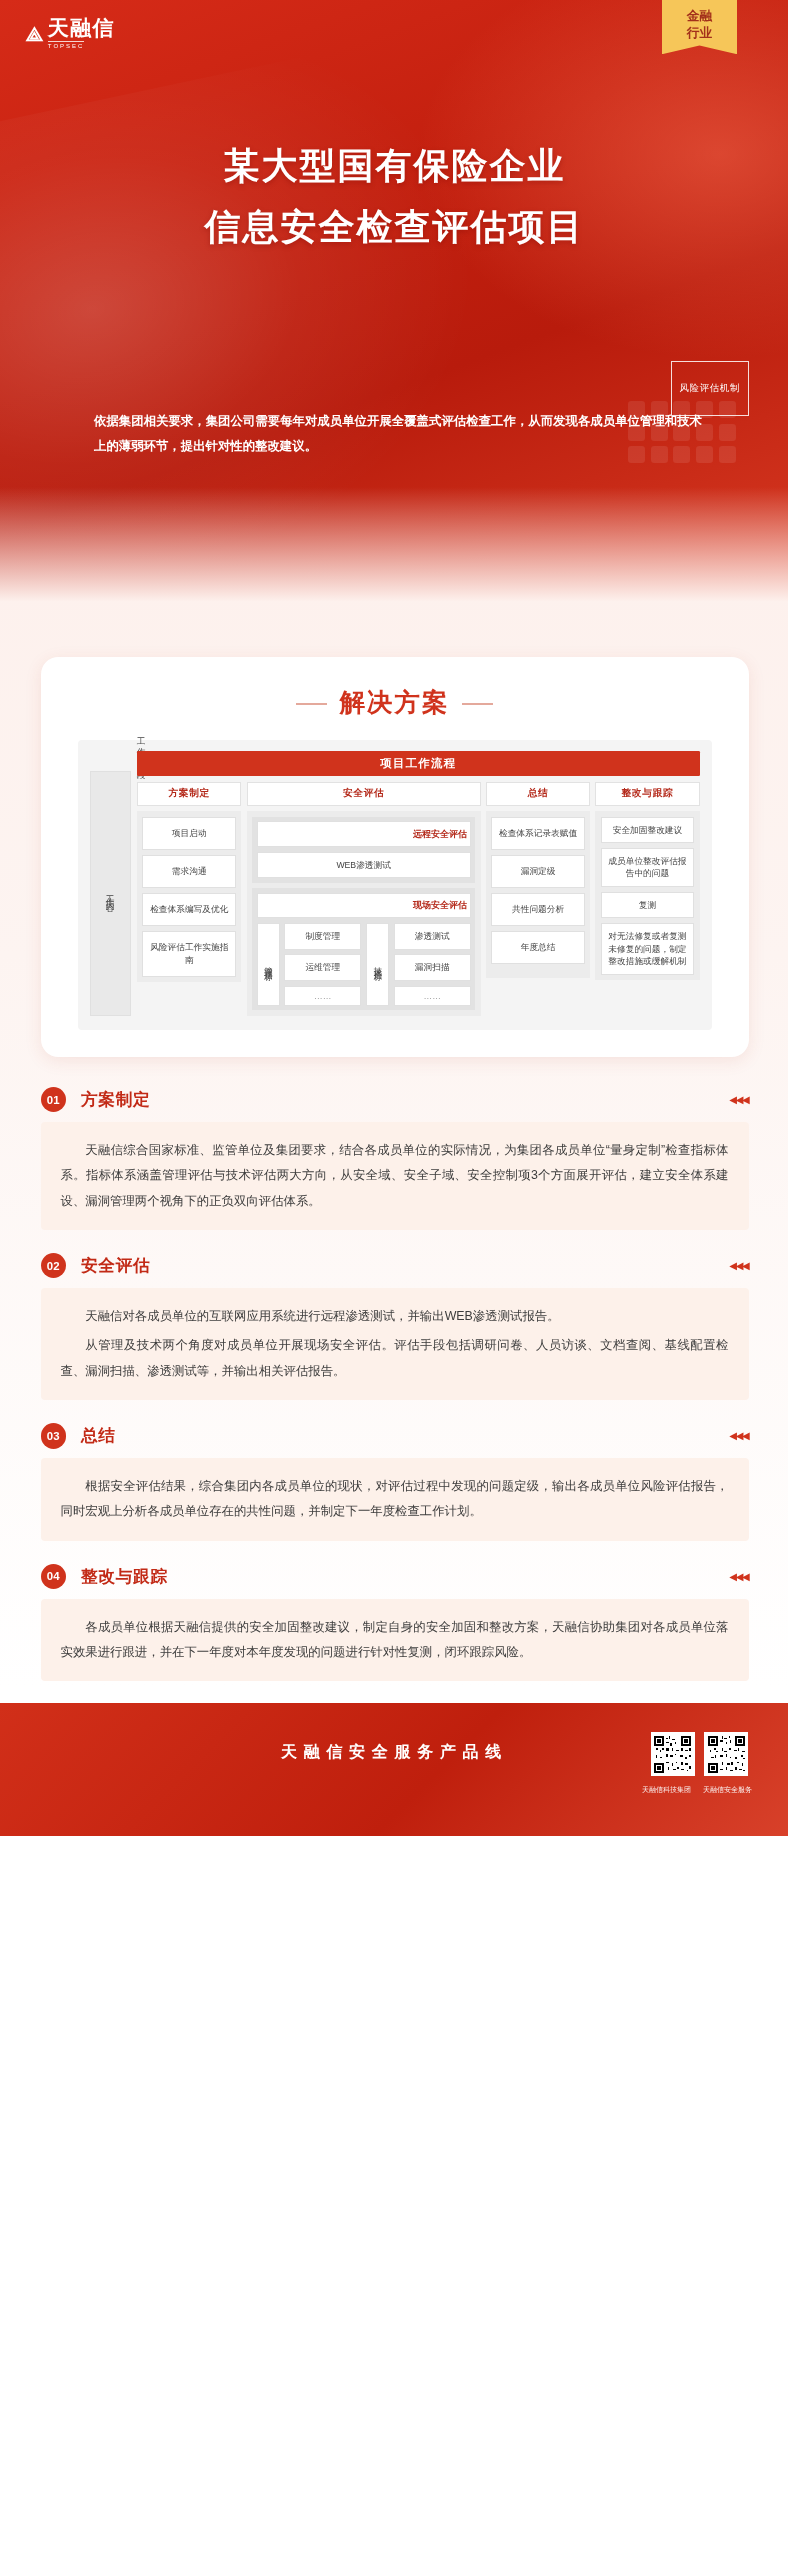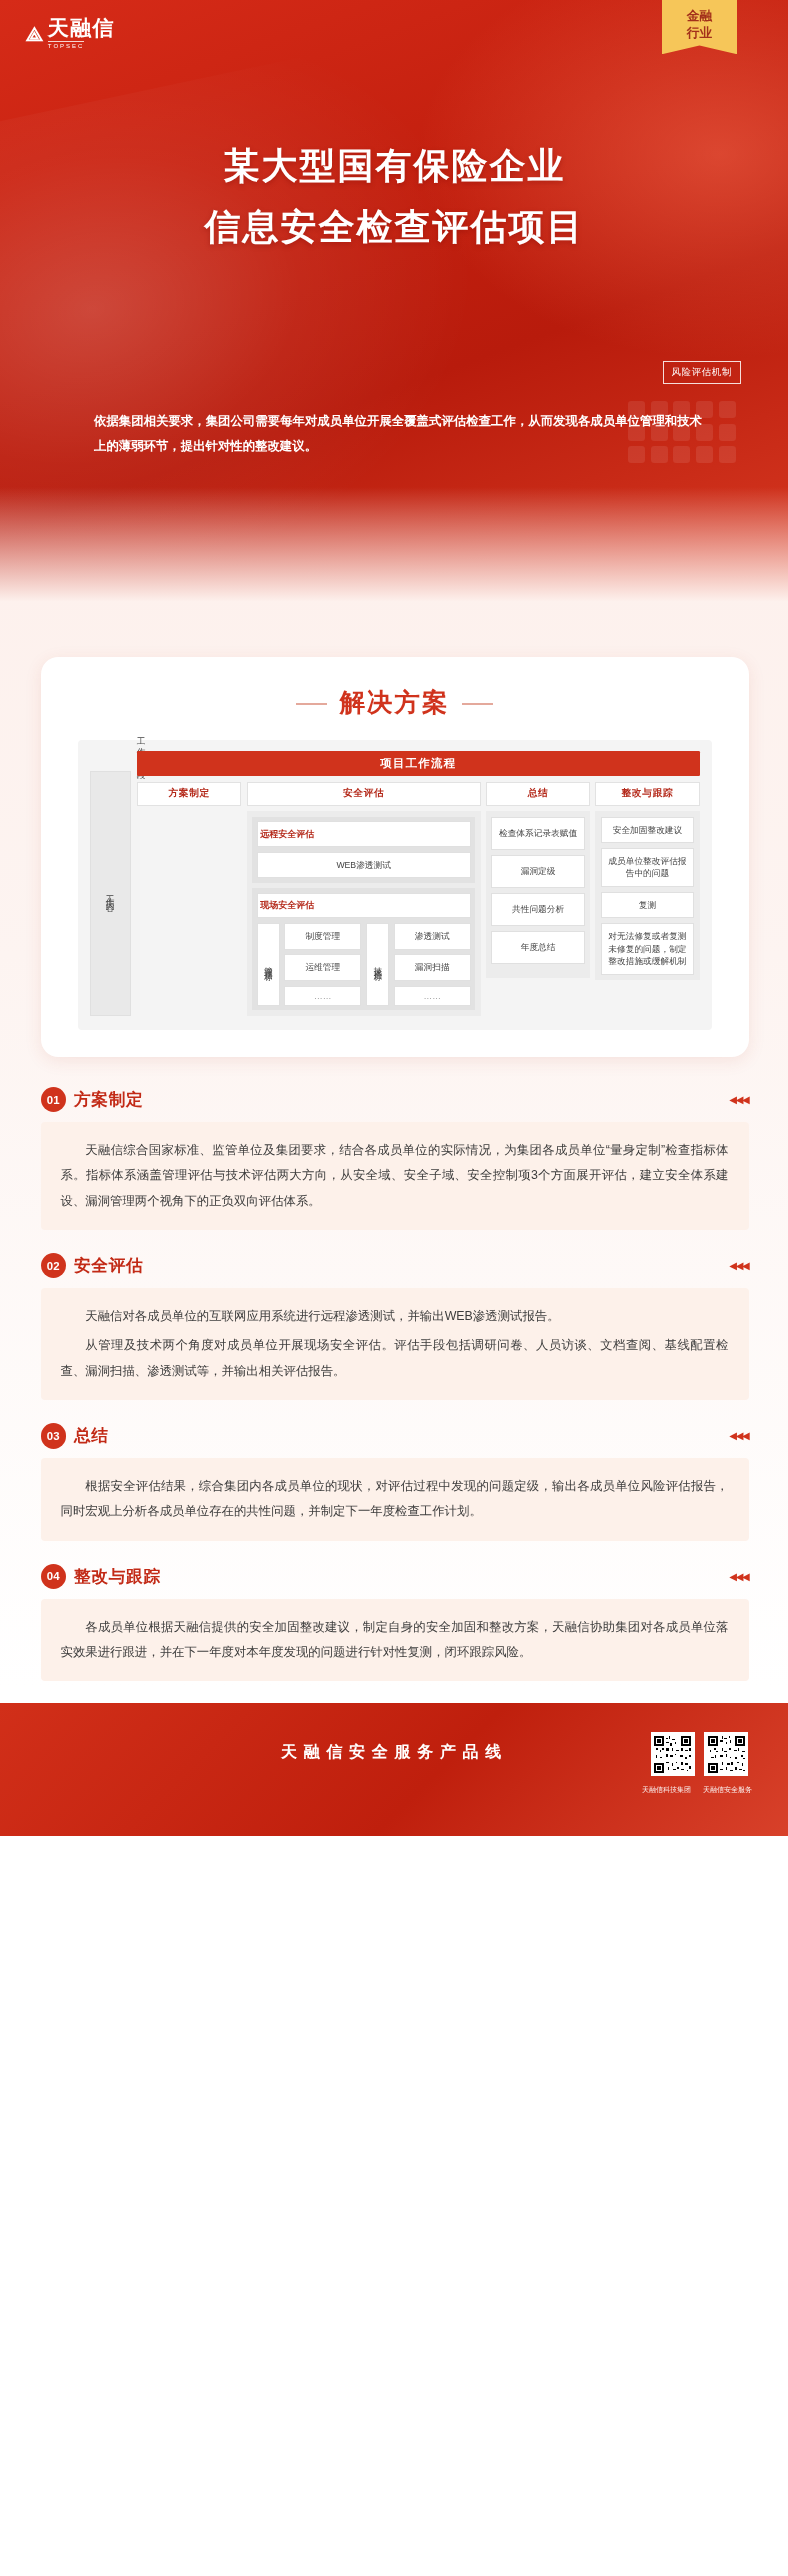--- a/index.html
+++ b/index.html
@@ -66,23 +66,23 @@
   }
   .hero-title .l1 {
     font-size:36px; font-weight:bold; letter-spacing:2px; text-shadow:0 2px 5.3px rgba(120,10,0,.35);
   }
   .hero-title .l2 {
     margin-top:12px;
     font-size:36px; font-weight:bold; letter-spacing:2px; text-shadow:0 2px 5.3px rgba(120,10,0,.35);
   }
 
   .tagbox {
-    position:absolute; right:48px; top:361px; z-index:6;
+    position:absolute; right:40px; top:361px; z-index:6;
     border:0.7px solid rgba(255,255,255,.85);
-    color:#fff; font-size:9.4px; padding:4px 8px; letter-spacing:0.7px;text-align:right;
+    color:#fff; font-size:9.4px; padding:20px 8px; letter-spacing:0.7px;text-align:right;
   }
 
   .hero-desc {
     position:absolute; left:94px; right:87px; top:409px; z-index:6;
     color:#fff; font-size:12.4px; line-height:2.05; font-weight:bold;
     text-align:justify;
   }
 
   
   .card {
@@ -168,37 +168,37 @@
   }
   .col-body { margin-top:5.3px; background:#ececec; padding:5.3px; min-height:167px; }
   .box {
     background:#fff; border:0.7px solid #e0e0e0; color:#444; font-size:8.7px; text-align:center;
     padding:6px 2.7px; line-height:1.45; margin-bottom:4.7px;
   }
   .box:last-child{ margin-bottom:0; }
   .box.tall { padding:9.4px 2.7px; }
   .sub-head {
     background:#fff; border:0.7px solid #e0e0e0; color:#b4291a; font-size:9px; font-weight:bold;
-    text-align:left; padding:5.3px 2.7px; margin-bottom:4.7px;
+    text-align:right; padding:5.3px 2.7px; margin-bottom:4.7px;
   }
   .grp { background:#e2e2e2; padding:4.7px; margin-bottom:5.3px; }
   .grp:last-child { margin-bottom:0; }
   .row2 { display:flex; gap:4.7px; }
   .row2 > div { flex:1; }
   .vcol { display:flex; flex-direction:column; }
   .vlabel {
     background:#fff; border:0.7px solid #e0e0e0; color:#444; font-size:8.4px; text-align:center;
     padding:6.7px 1.3px; line-height:1.3; margin-bottom:4.7px;
   }
   .dots { color:#999; font-size:8.7px; text-align:center; padding:4px 0; background:#fff; border:0.7px solid #e0e0e0;}
 
   
   .steps { width:708px; margin:0 auto; padding-top:6.7px; }
   .step { margin-top:23px; }
-  .step-head { display:flex; align-items:center; gap:8px; }
+  .step-head { display:flex; align-items:center; gap:15px; }
   .badge {
     width:25.4px; height:25.4px; border-radius:50%; background:#d0331c; color:#fff;
     display:flex; align-items:center; justify-content:center;
     font-size:11.4px; font-weight:bold; flex:0 0 25.4px;
   }
   .step-title { font-size:16.7px; font-weight:bold; color:#c22a16; letter-spacing:0.7px; }
   .arrows { margin-left:auto; color:#d0331c; font-size:10px; letter-spacing:-1.3px; }
   .step-body {
     margin-top:9.4px;
     background:#fdf1ea;
@@ -290,20 +290,26 @@
             <div class="lbl content">工作内容</div>
           </div>
 
           <div class="flow-right">
             <div class="flow-head">项目工作流程</div>
 
             <div class="flow-cols">
 
               <div class="flow-col">
                 <div class="col-head">方案制定</div>
+                <div class="col-body">
+                  <div class="box tall">项目启动</div>
+                  <div class="box tall">需求沟通</div>
+                  <div class="box tall">检查体系编写及优化</div>
+                  <div class="box tall">风险评估工作实施指南</div>
+                </div>
               </div>
 
               <div class="flow-col c2">
                 <div class="col-head">安全评估</div>
                 <div class="col-body">
                   <div class="grp">
                     <div class="sub-head">远程安全评估</div>
                     <div class="box">WEB渗透测试</div>
                   </div>
                   <div class="grp">

